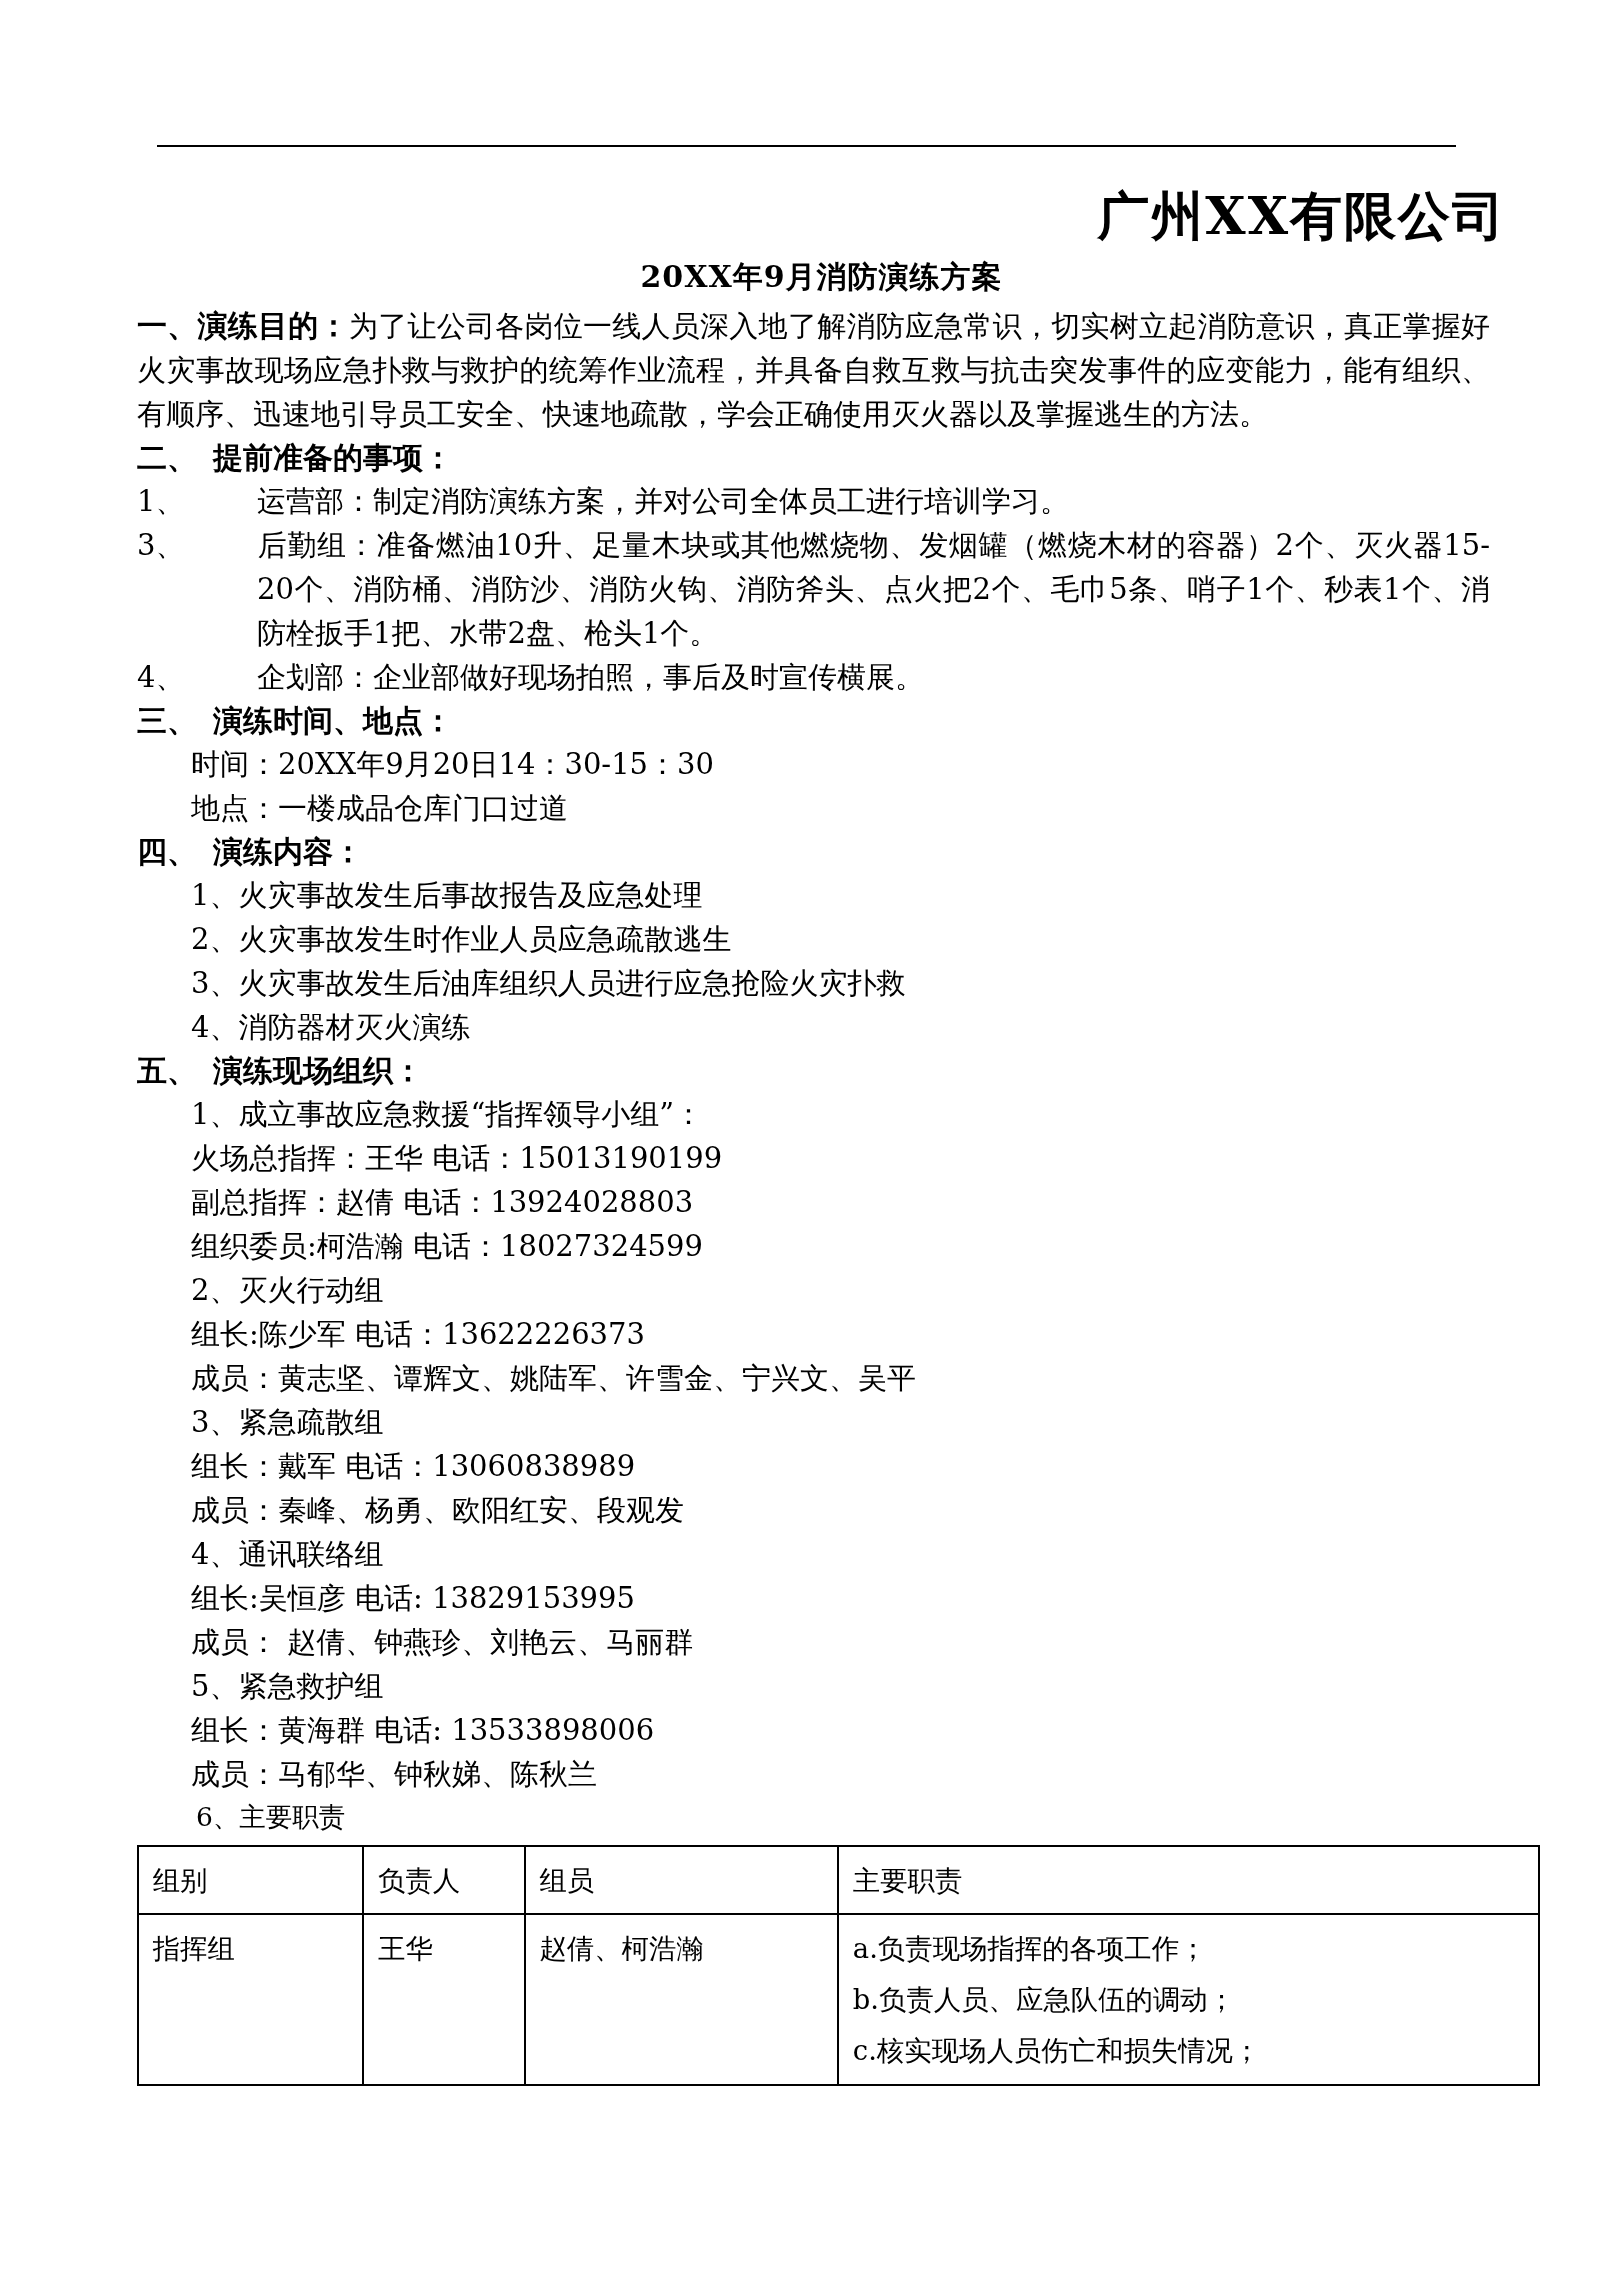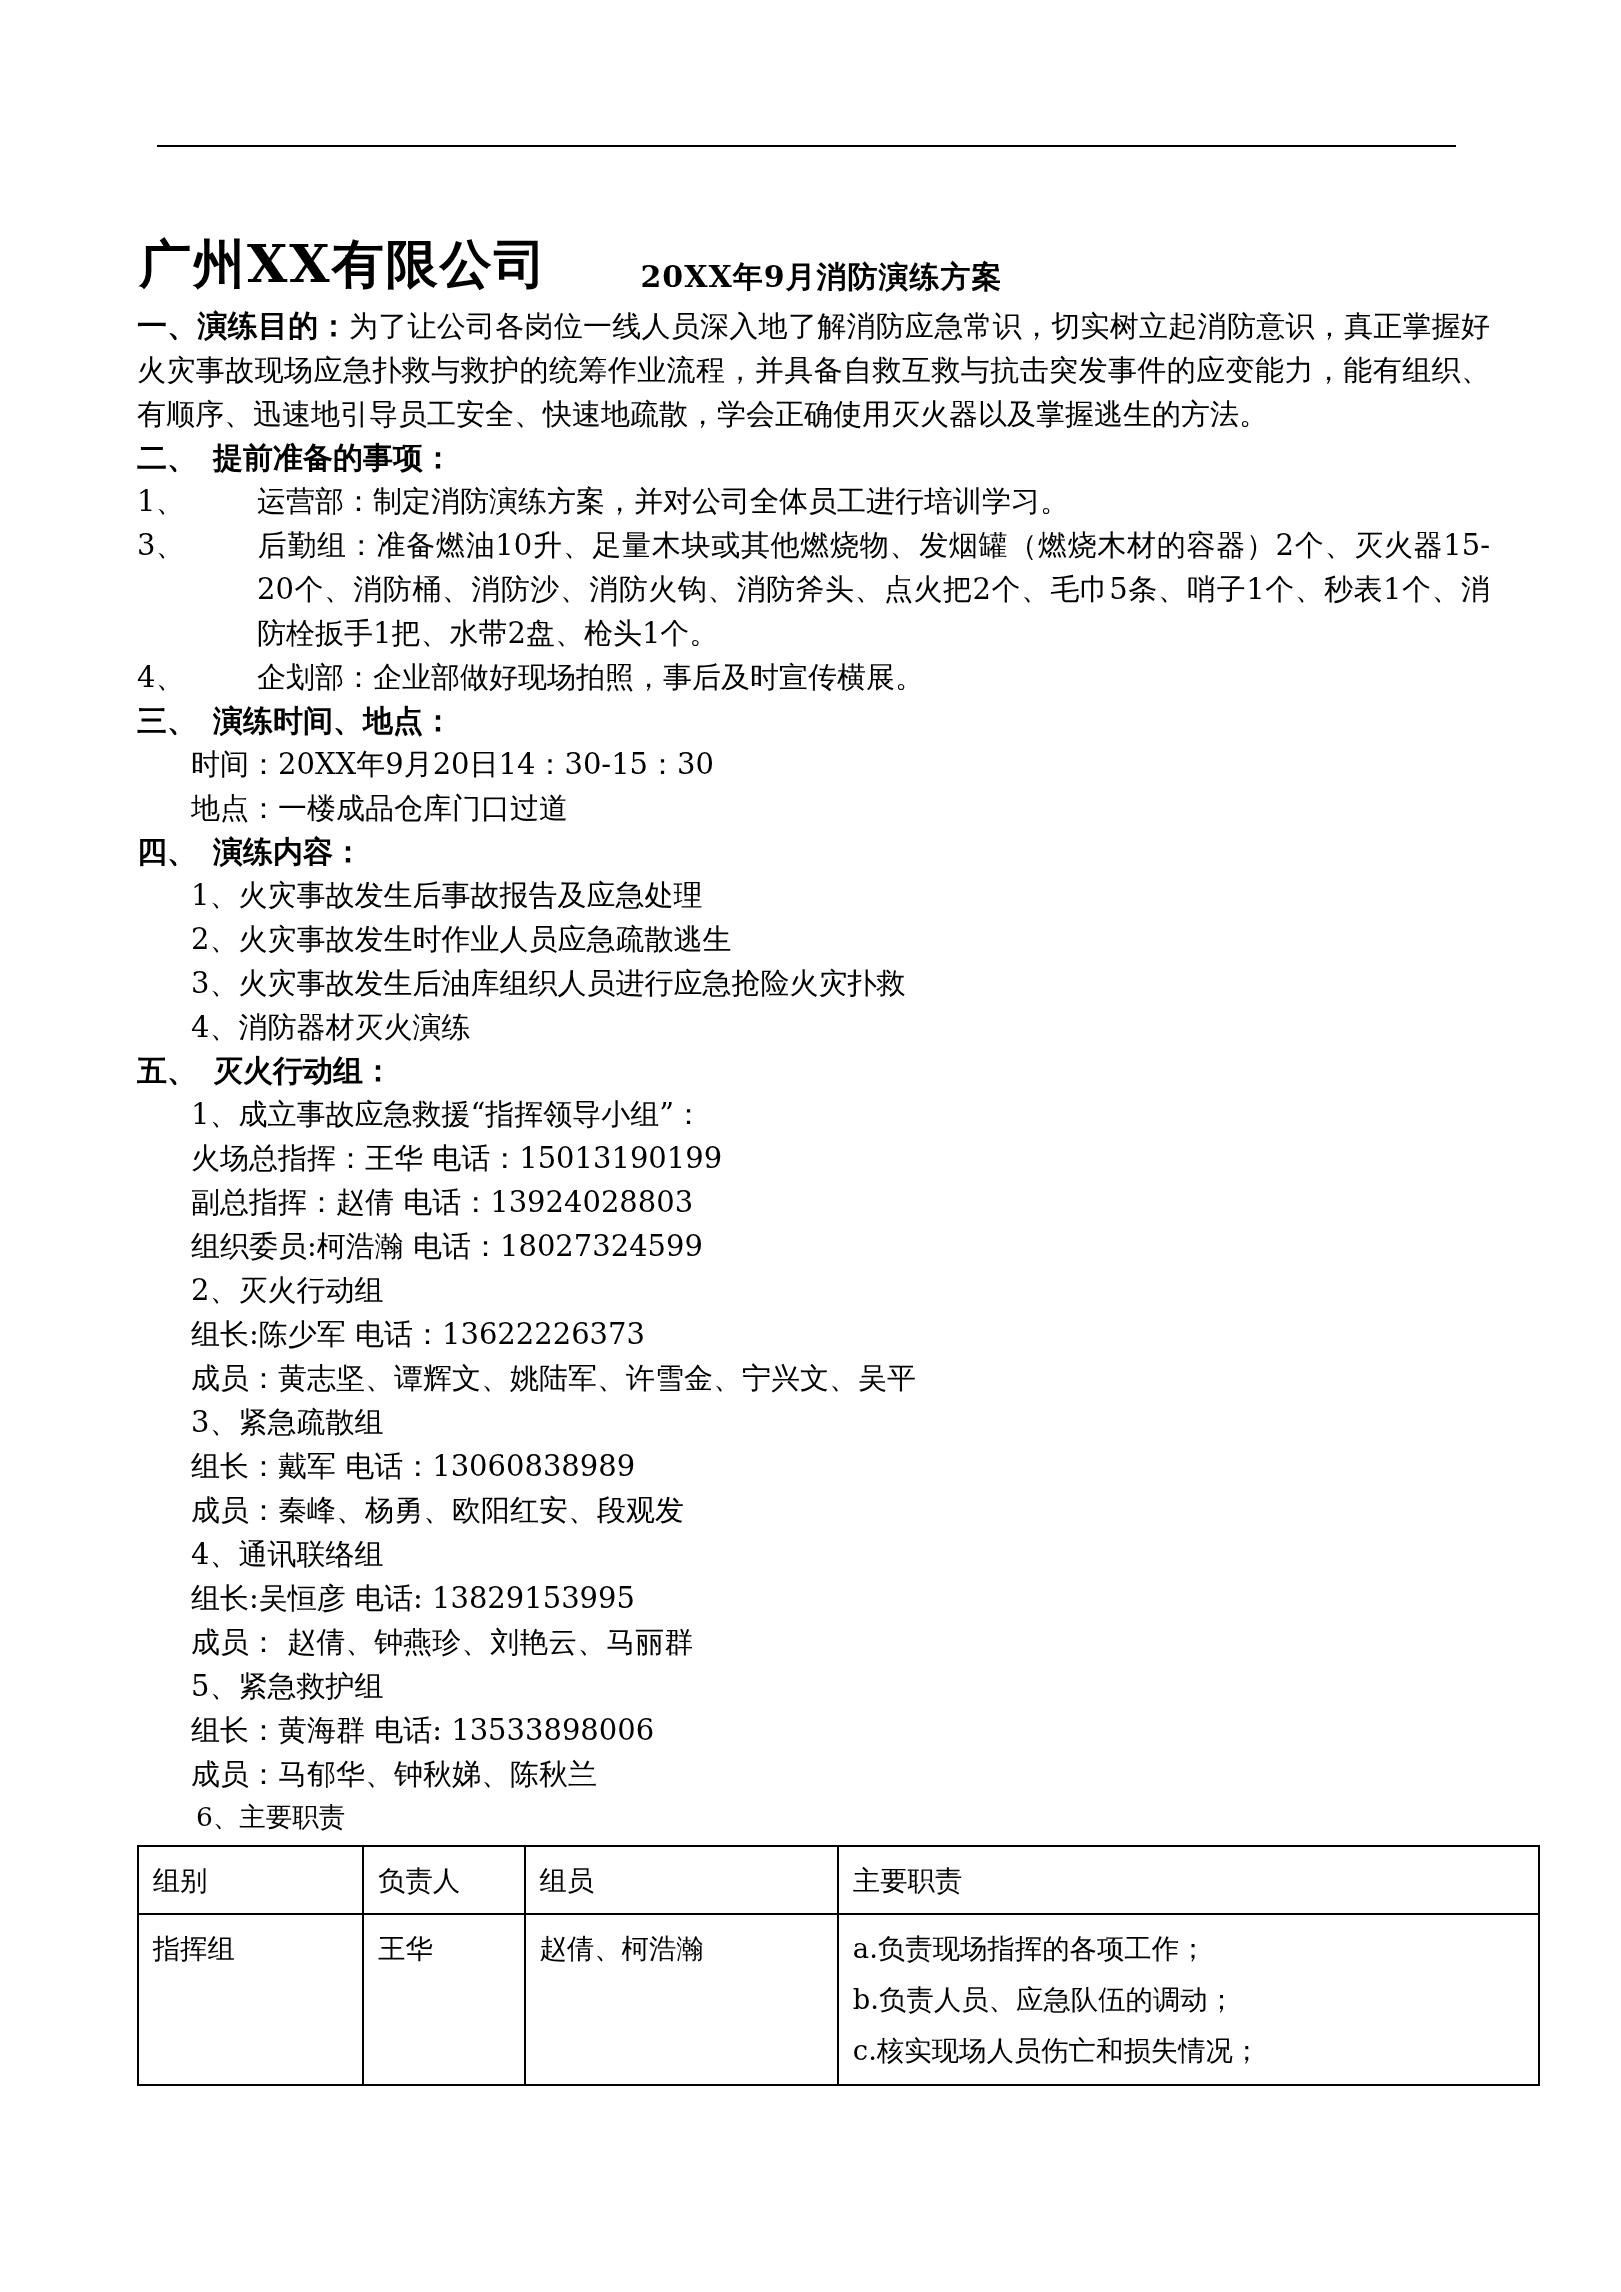--- a/index.html
+++ b/index.html
@@ -30,29 +30,28 @@
   .header-rule {
     position: absolute;
     left: 157px;
     top: 145px;
     width: 1299px;
     height: 0;
     border-top: 2.9px solid #000;
   }
   .doc-title {
     position: absolute;
-    left: 2px;
+    left: 16px;
     top: 182px;
     width: 1353px;
-    text-align: left;
+    text-align: right;
     font-size: 52px;
     font-weight: bold;
     letter-spacing: 2px;
     font-family: "DejaVu Serif", "Liberation Serif", serif;
-    margin-top: 48px;
   }
   .doc-subtitle {
     position: absolute;
     left: 8px;
     top: 257px;
     width: 1353px;
     text-align: center;
     font-size: 30px;
     font-weight: bold;
     letter-spacing: 1px;
@@ -158,21 +157,21 @@
       <p class="sec-head"><span class="num">三、</span><span>演练时间、地点：</span></p>
       <p class="indent2">时间：20XX年9月20日14：30-15：30</p>
       <p class="indent2">地点：一楼成品仓库门口过道</p>
 
       <p class="sec-head"><span class="num">四、</span><span>演练内容：</span></p>
       <p class="indent2">1、火灾事故发生后事故报告及应急处理</p>
       <p class="indent2">2、火灾事故发生时作业人员应急疏散逃生</p>
       <p class="indent2">3、火灾事故发生后油库组织人员进行应急抢险火灾扑救</p>
       <p class="indent2">4、消防器材灭火演练</p>
 
-      <p class="sec-head"><span class="num">五、</span><span>灭火行动组：</span></p>
+      <p class="sec-head"><span class="num">五、</span><span>演练现场组织：</span></p>
       <p class="indent2">1、成立事故应急救援“指挥领导小组”：</p>
       <p class="indent2">火场总指挥：王华  电话：15013190199</p>
       <p class="indent2">副总指挥：赵倩   电话：13924028803</p>
       <p class="indent2">组织委员:柯浩瀚  电话：18027324599</p>
       <p class="indent2">2、灭火行动组</p>
       <p class="indent2">组长:陈少军      电话：13622226373</p>
       <p class="indent2">成员：黄志坚、谭辉文、姚陆军、许雪金、宁兴文、吴平</p>
       <p class="indent2">3、紧急疏散组</p>
       <p class="indent2">组长：戴军     电话：13060838989</p>
       <p class="indent2">成员：秦峰、杨勇、欧阳红安、段观发</p>

